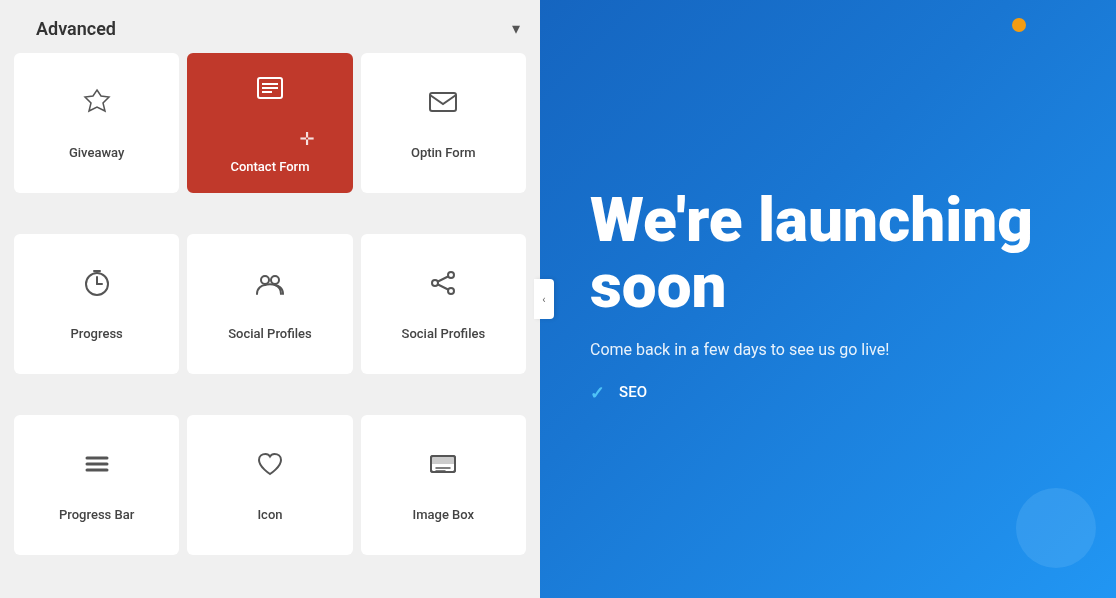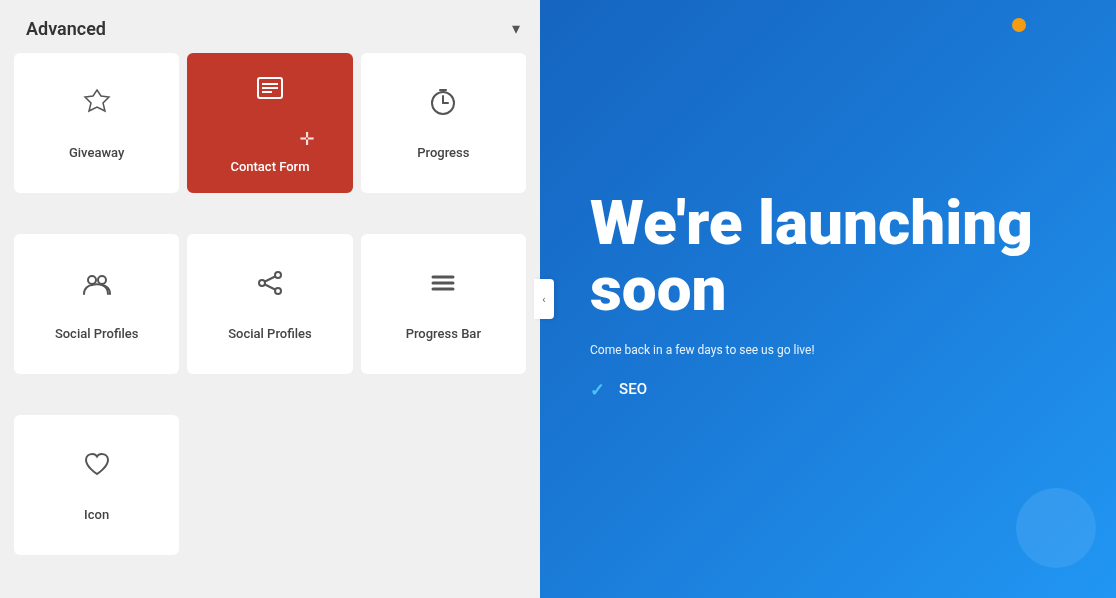--- a/index.html
+++ b/index.html
@@ -18,21 +18,21 @@
       background: #f0f0f0;
       display: flex;
       flex-direction: column;
       flex-shrink: 0;
     }
 
     .panel-header {
       display: flex;
       justify-content: space-between;
       align-items: center;
-      padding: 18px 20px 14px 26px;
+      padding: 18px 20px 14px 36px;
       background: #f0f0f0;
     }
 
     .panel-title {
       font-size: 18px;
       font-weight: 600;
       color: #333;
     }
 
     .chevron-icon {
@@ -125,21 +125,21 @@
 
     .main-heading {
       font-size: 62px;
       font-weight: 900;
       color: #fff;
       line-height: 1.05;
       margin-bottom: 20px;
     }
 
     .sub-text {
-      font-size: 12px;
+      font-size: 16px;
       color: rgba(255,255,255,0.9);
       line-height: 1.5;
       margin-bottom: 20px;
       max-width: 320px;
     }
 
     .feature-list {
       list-style: none;
     }
 
@@ -242,20 +242,29 @@
             <rect x="4" y="6" width="24" height="20" rx="2" stroke="white" stroke-width="2"></rect>
             <line x1="8" y1="12" x2="24" y2="12" stroke="white" stroke-width="2"></line>
             <line x1="8" y1="16" x2="24" y2="16" stroke="white" stroke-width="2"></line>
             <line x1="8" y1="20" x2="18" y2="20" stroke="white" stroke-width="2"></line>
           </svg>
         </span>
         <span class="item-label">Contact Form</span>
         <span class="move-cursor">✛</span>
       </div>
 
+      <div class="grid-item">
+        <span class="item-icon">
+          <svg class="svg-icon" viewBox="0 0 32 32" fill="none">
+            <rect x="3" y="7" width="26" height="18" rx="2" stroke="#555" stroke-width="2"></rect>
+            <polyline points="3,9 16,18 29,9" stroke="#555" stroke-width="2"></polyline>
+          </svg>
+        </span>
+        <span class="item-label">Optin Form</span>
+      </div>
 
       <div class="grid-item">
         <span class="item-icon">
           <svg class="svg-icon" viewBox="0 0 32 32" fill="none">
             <circle cx="16" cy="17" r="11" stroke="#555" stroke-width="2"></circle>
             <line x1="16" y1="17" x2="16" y2="10" stroke="#555" stroke-width="2" stroke-linecap="round"></line>
             <line x1="16" y1="17" x2="21" y2="17" stroke="#555" stroke-width="2" stroke-linecap="round"></line>
             <line x1="13" y1="4" x2="19" y2="4" stroke="#555" stroke-width="2" stroke-linecap="round"></line>
           </svg>
         </span>
@@ -301,20 +310,33 @@
 
       <div class="grid-item">
         <span class="item-icon">
           <svg class="svg-icon" viewBox="0 0 32 32" fill="none">
             <path d="M16 26 C16 26 5 19 5 12 C5 8 8 6 11.5 6 C13.5 6 15.2 7.2 16 8.5 C16.8 7.2 18.5 6 20.5 6 C24 6 27 8 27 12 C27 19 16 26 16 26Z" stroke="#555" stroke-width="2"></path>
           </svg>
         </span>
         <span class="item-label">Icon</span>
       </div>
 
+      <div class="grid-item">
+        <span class="item-icon">
+          <svg class="svg-icon" viewBox="0 0 32 32" fill="none">
+            <rect x="4" y="8" width="24" height="16" rx="2" stroke="#555" stroke-width="2"></rect>
+            <rect x="4" y="8" width="24" height="8" rx="2" stroke="#555" stroke-width="0" fill="#ddd"></rect>
+            <rect x="4" y="8" width="24" height="8" fill="#ccc"></rect>
+            <rect x="4" y="8" width="24" height="16" rx="2" stroke="#555" stroke-width="2"></rect>
+            <line x1="9" y1="20" x2="23" y2="20" stroke="#555" stroke-width="1.5" stroke-linecap="round"></line>
+            <line x1="9" y1="23" x2="18" y2="23" stroke="#555" stroke-width="1.5" stroke-linecap="round"></line>
+          </svg>
+        </span>
+        <span class="item-label">Image Box</span>
+      </div>
 
     </div>
   </div>
 
   <div class="collapse-tab">
     <span class="collapse-chevron">‹</span>
   </div>
 </div>
 
 <div class="right-panel">

